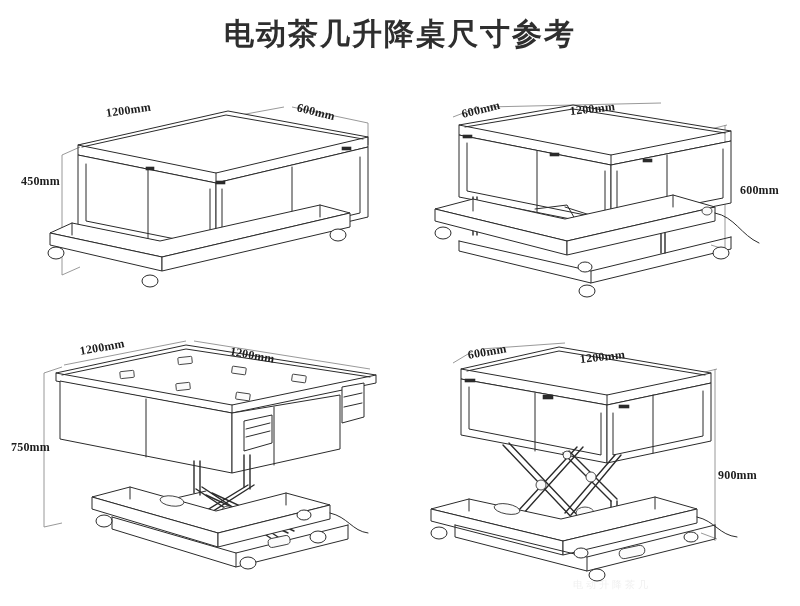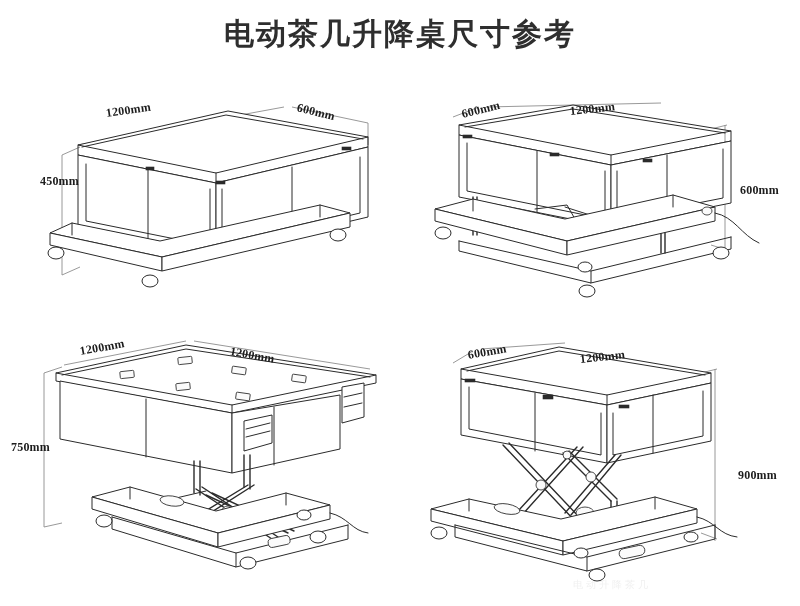--- a/index.html
+++ b/index.html
@@ -114,21 +114,21 @@
       <g>
         <ellipse class="caster" cx="36" cy="168" rx="8" ry="6"></ellipse>
         <ellipse class="caster" cx="130" cy="196" rx="8" ry="6"></ellipse>
         <ellipse class="caster" cx="318" cy="150" rx="8" ry="6"></ellipse>
       </g>
     </svg>
   </div>
 
   <div class="dimlabel rot-n8" style="left:106px;top:106px;">1200mm</div>
   <div class="dimlabel rot-p14" style="left:297px;top:100px;">600mm</div>
-  <div class="dimlabel" style="left:40px;top:174px;">450mm</div>
+  <div class="dimlabel" style="left:21px;top:174px;">450mm</div>
 
   <div class="panel" id="panel-tr">
     <svg viewBox="0 0 385 205" preserveAspectRatio="none">
       <g>
         <path class="dim" d="M38 32 L64 22"></path>
         <path class="dim" d="M72 22 L246 18"></path>
         <path class="dim" d="M310 40 L310 168"></path>
         <path class="dim" d="M296 44 L312 40"></path>
         <path class="dim" d="M296 160 L312 165"></path>
       </g>
@@ -363,17 +363,17 @@
       </g>
 
       <g>
         <path class="ln" d="M282 192 C 300 196, 304 210, 322 212"></path>
       </g>
     </svg>
   </div>
 
   <div class="dimlabel rot-n10" style="left:468px;top:348px;">600mm</div>
   <div class="dimlabel rot-n6" style="left:580px;top:352px;">1200mm</div>
-  <div class="dimlabel" style="left:718px;top:468px;margin-left:20px;">900mm</div>
+  <div class="dimlabel" style="left:718px;top:468px;">900mm</div>
 
   <div class="watermark">电动升降茶几</div>
 
 </div>
 
 </body></html>

